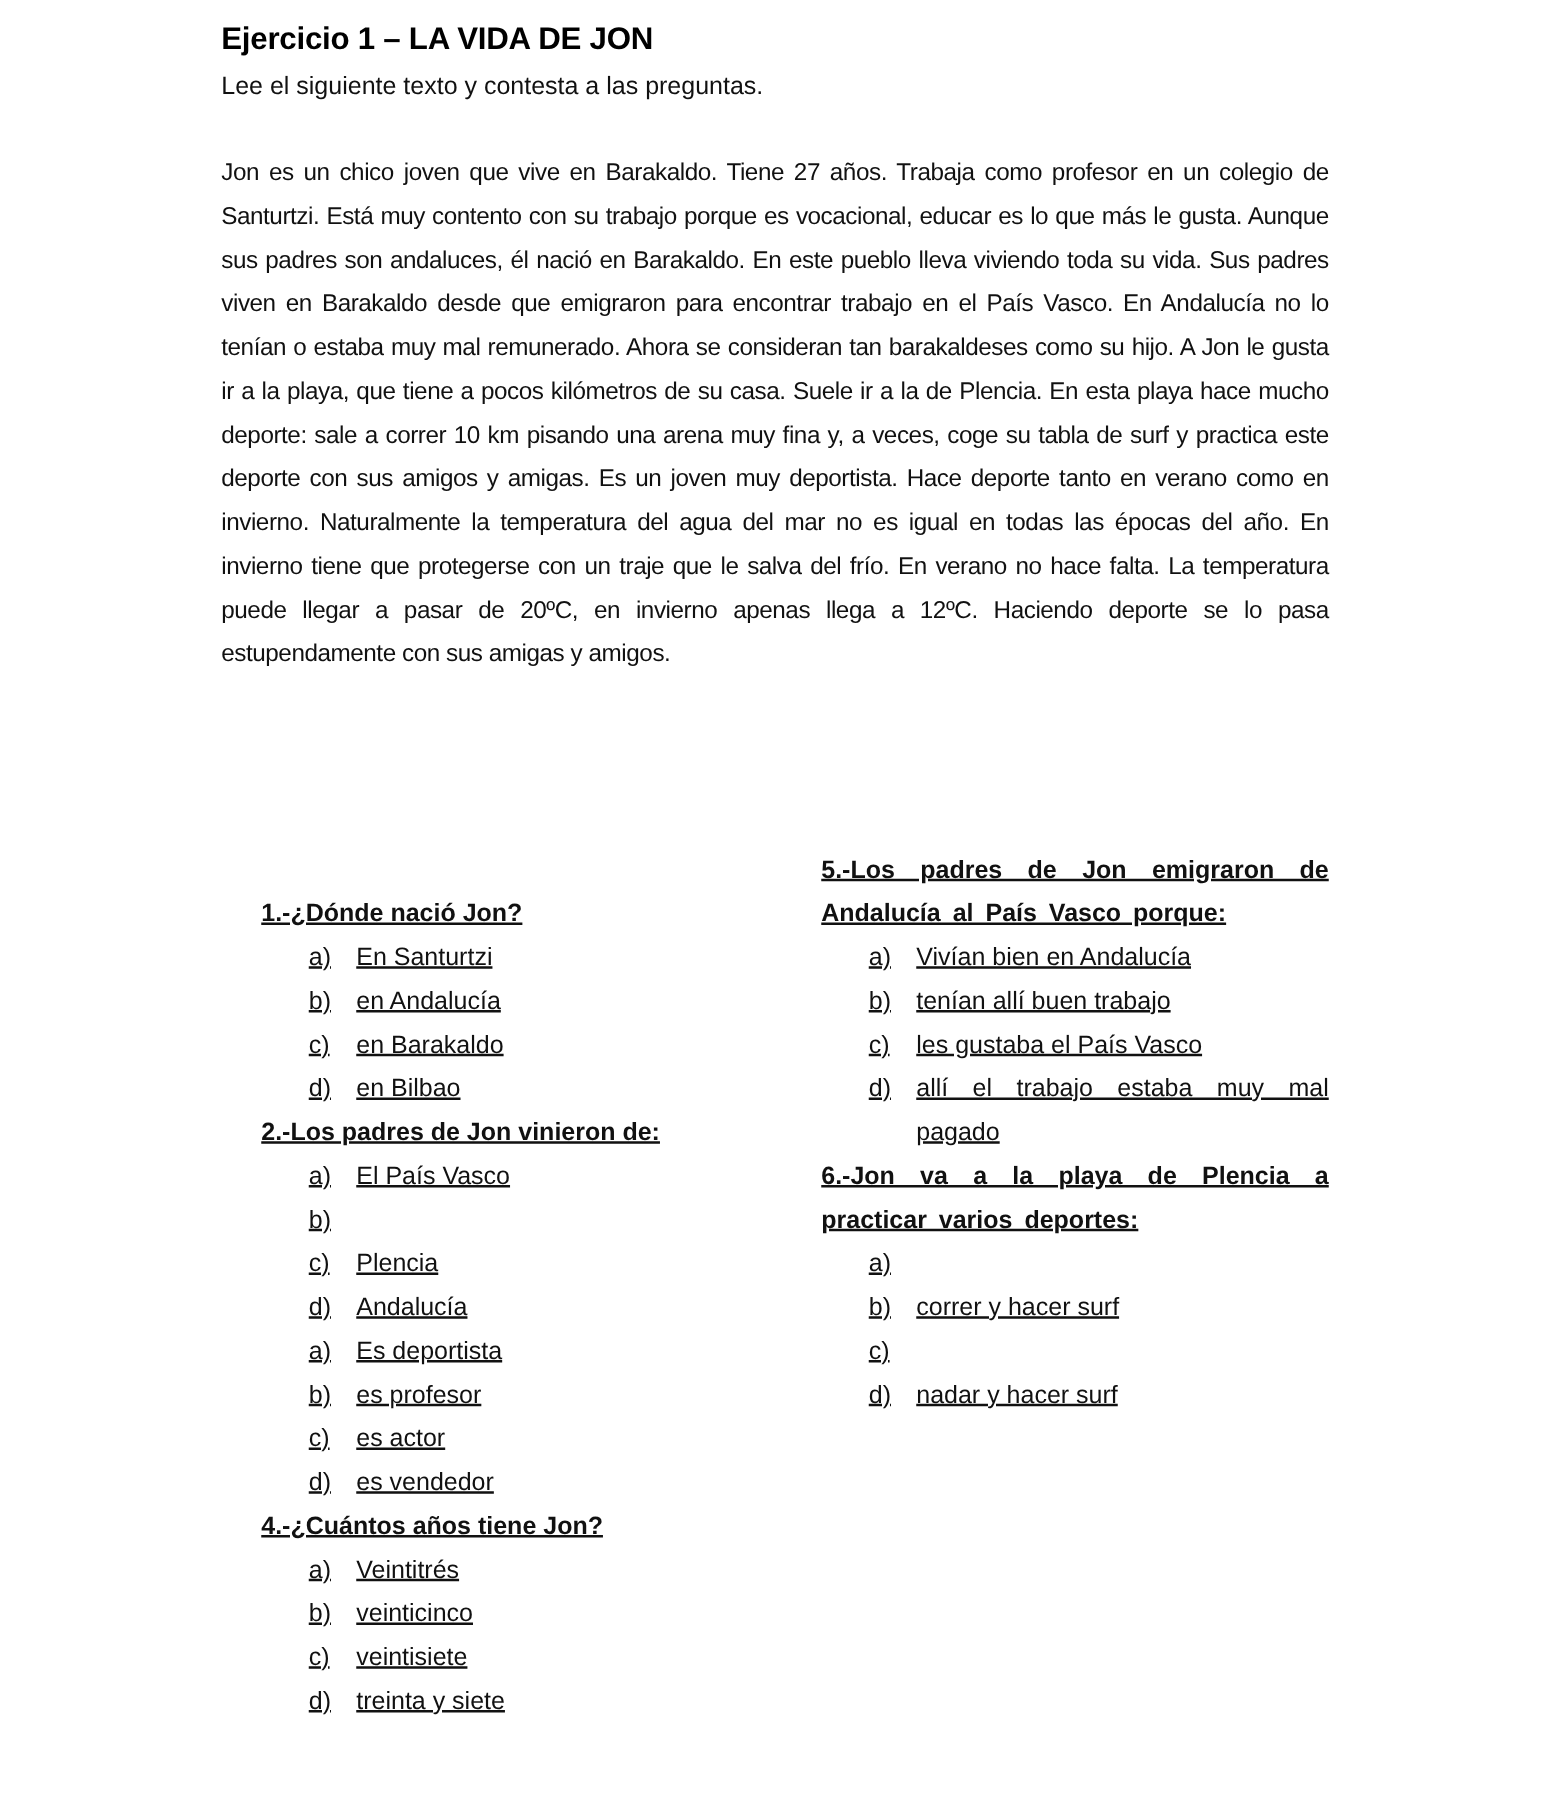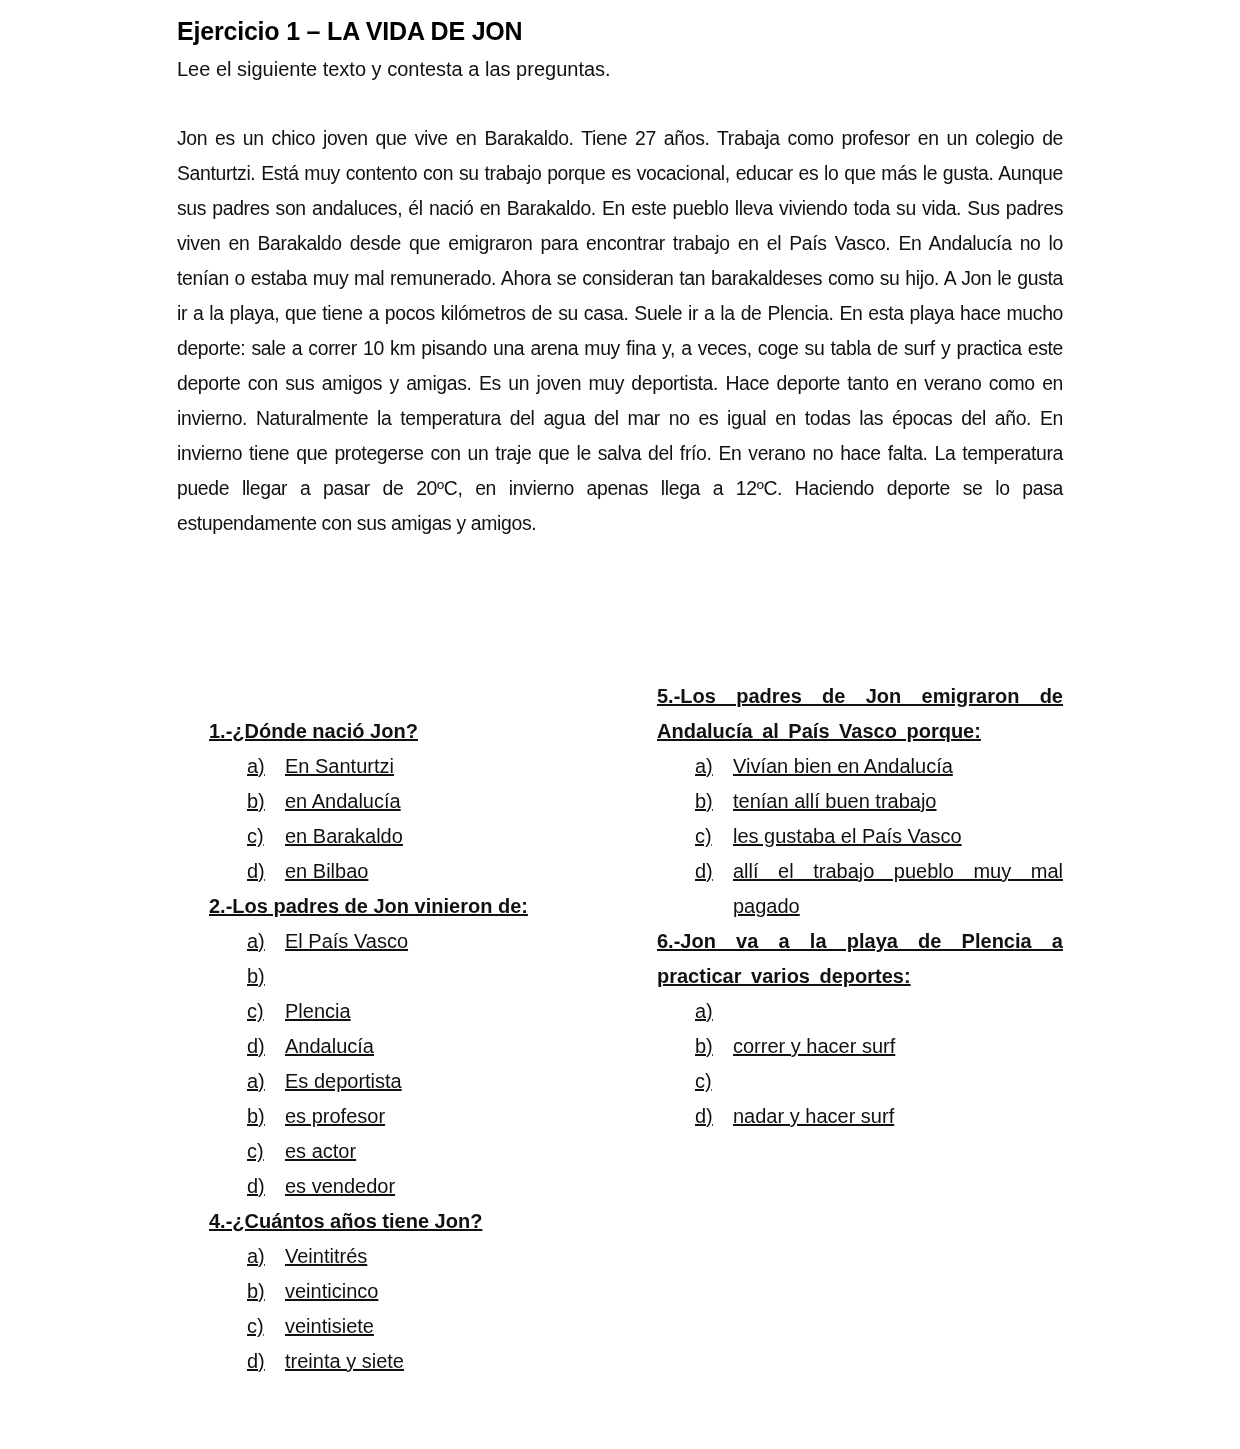--- a/index.html
+++ b/index.html
@@ -210,21 +210,21 @@
         <li class="option">
             <span class="opt-letter">b)</span>
             <span class="opt-text">tenían allí buen trabajo</span>
           </li>
         <li class="option">
             <span class="opt-letter">c)</span>
             <span class="opt-text">les gustaba el País Vasco</span>
           </li>
         <li class="option">
             <span class="opt-letter">d)</span>
-            <span class="opt-text">allí el trabajo pueblo muy mal pagado</span>
+            <span class="opt-text">allí el trabajo estaba muy mal pagado</span>
           </li>
       </ul>
     </div>
 
     <div class="question">
       <div class="q-title wide">6.-Jon va a la playa de Plencia a practicar varios deportes:</div>
       <ul class="options">
         <li class="option">
             <span class="opt-letter">a)</span>
           </li>

